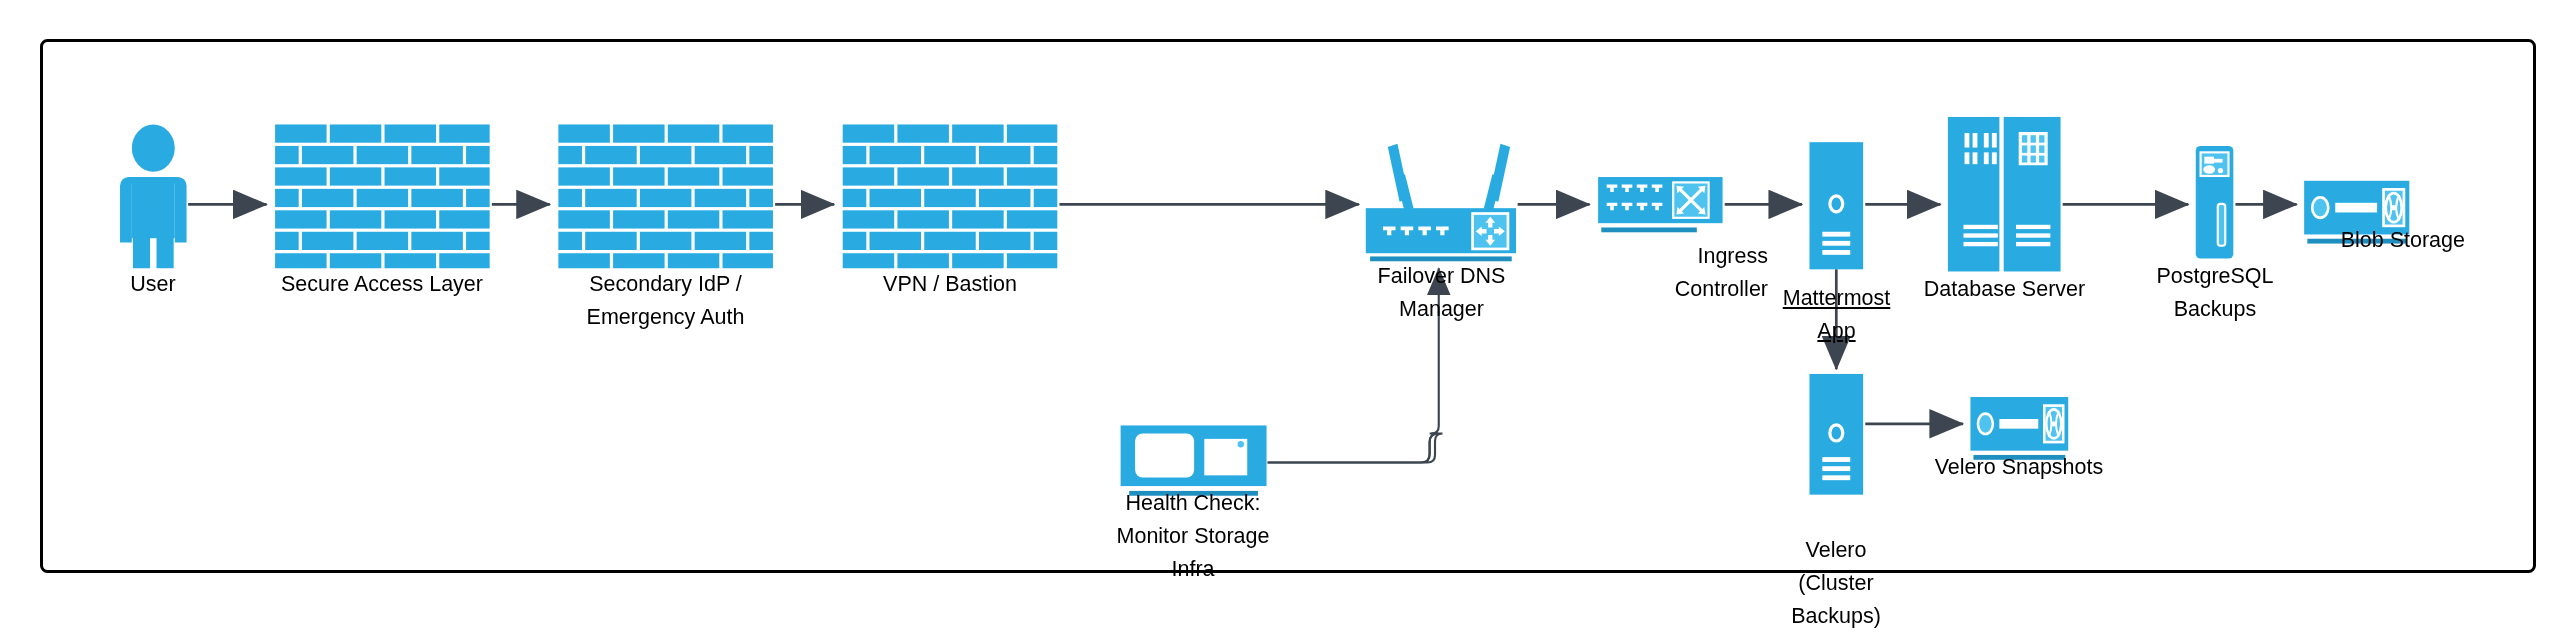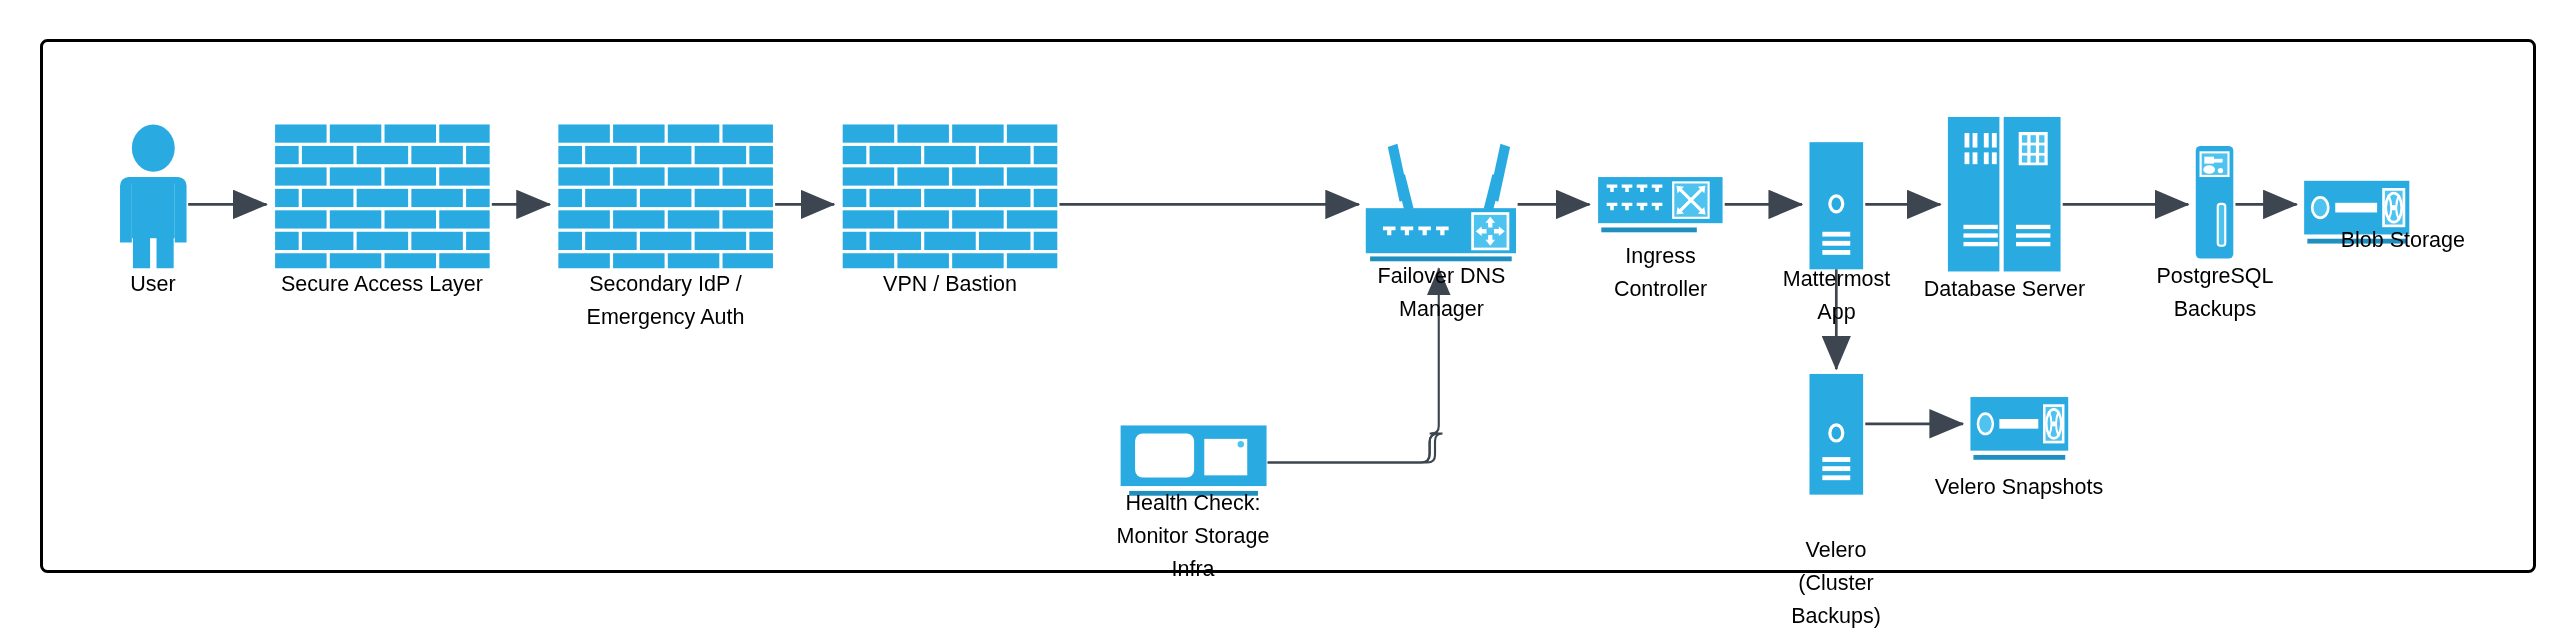--- a/index.html
+++ b/index.html
@@ -277,30 +277,30 @@
     </g>
   </svg>
 
   <div class="nodeLabel" style="left:83px;top:268px;width:140px;">User</div>
   <div class="nodeLabel" style="left:253px;top:268px;width:258px;">Secure Access Layer</div>
   <div class="nodeLabel" style="left:821px;top:268px;width:258px;">VPN / Bastion</div>
   <div class="nodeLabel" style="left:515px;top:268px;width:301px;">Secondary IdP /
 Emergency Auth</div>
   <div class="nodeLabel" style="left:1326px;top:260px;width:231px;">Failover DNS
 Manager</div>
-  <div class="nodeLabel" style="left:1553px;top:240px;width:215px;">Ingress
+  <div class="nodeLabel" style="left:1553px;top:240px;width:215px;text-align:right;">Ingress
 Controller</div>
-  <div class="nodeLabel" style="left:1729px;top:263px;width:215px;">Mattermost
+  <div class="nodeLabel" style="left:1729px;top:282px;width:215px;text-decoration:underline;">Mattermost
 App</div>
   <div class="nodeLabel" style="left:1897px;top:273px;width:215px;">Database Server</div>
   <div class="nodeLabel" style="left:2113px;top:260px;width:204px;">PostgreSQL
 Backups</div>
   <div class="nodeLabel" style="left:2250px;top:224px;width:215px;text-align:right;">Blob Storage</div>
   <div class="nodeLabel" style="left:1075px;top:487px;width:236px;">Health Check:
 Monitor Storage
 Infra</div>
   <div class="nodeLabel" style="left:1745px;top:494px;width:182px;margin-top:40px;">Velero
 (Cluster
 Backups)</div>
-  <div class="nodeLabel" style="left:1901px;top:451px;width:236px;margin-top:20px;">Velero Snapshots</div>
+  <div class="nodeLabel" style="left:1901px;top:451px;width:236px;">Velero Snapshots</div>
 
 </div>
 
 
 </body></html>

